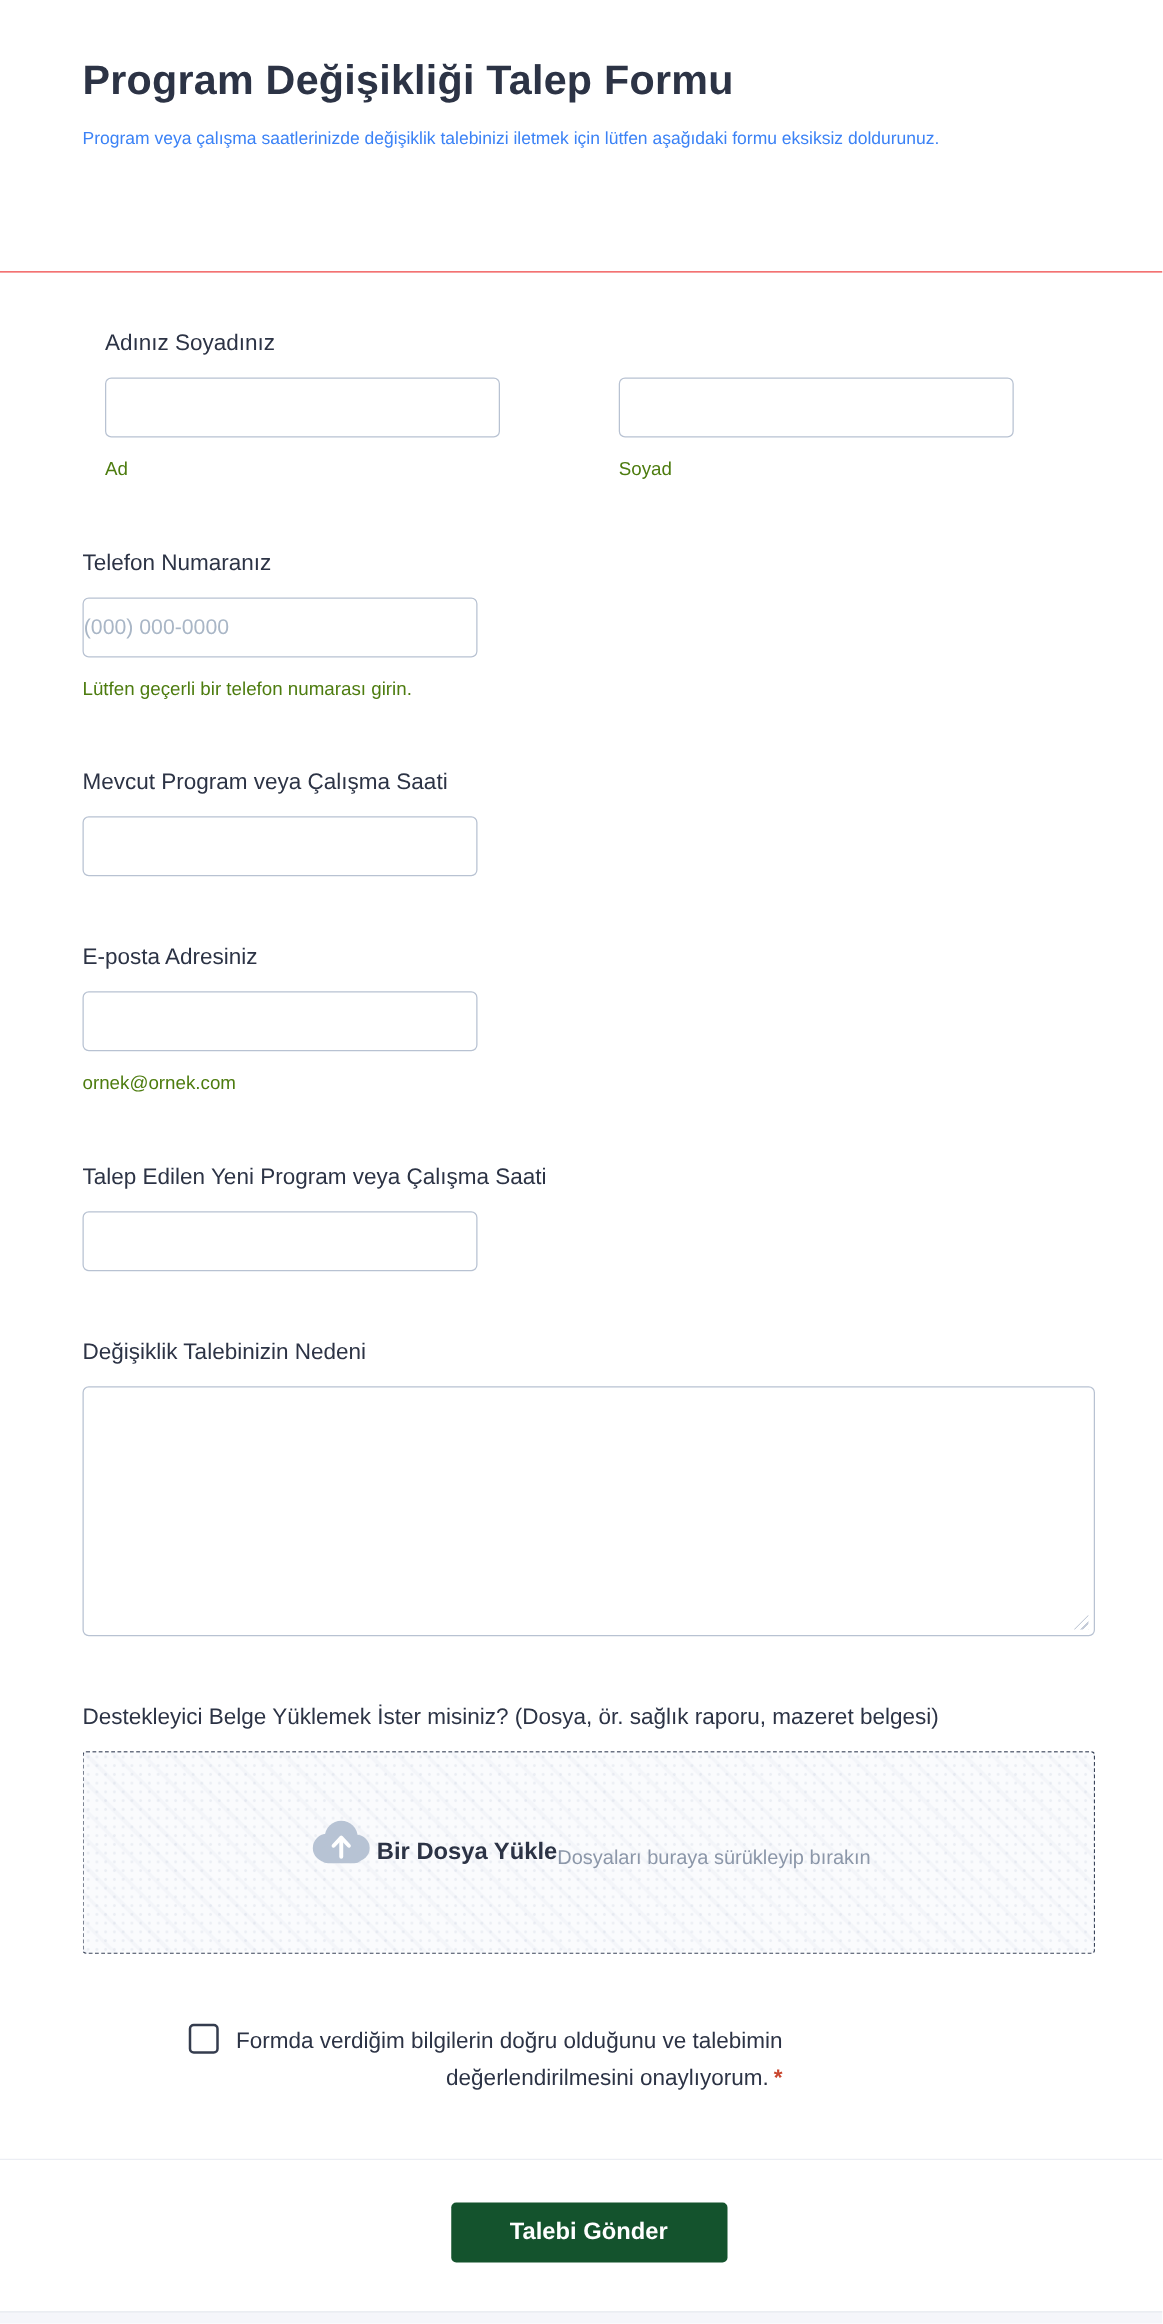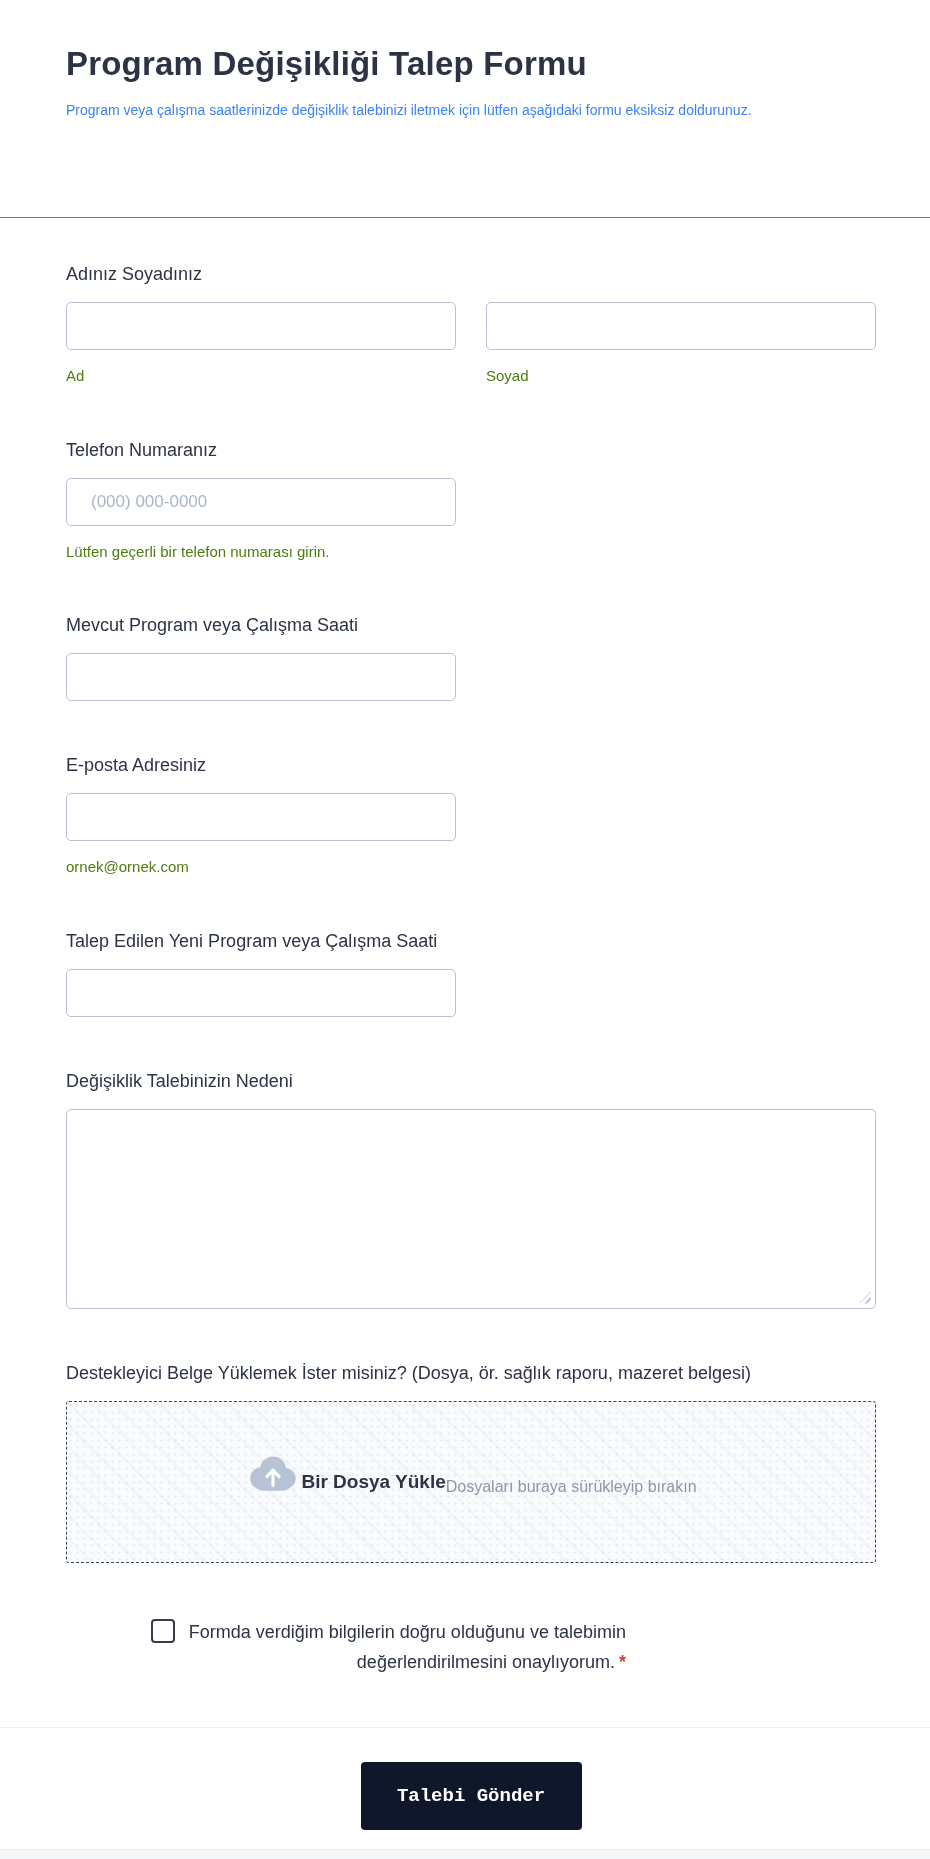--- a/index.html
+++ b/index.html
@@ -31,44 +31,44 @@
     max-width: 748px;
     font-size: 14px;
     line-height: 1.75;
     color: #3b82f6;
   }
 
   
   .form-body { padding: 0 54px 0 66px; }
 
   .section { margin-top: 52px; }
-  .section.first { margin-top: 44px; }
+  .section.first { margin-top: 44px; margin-left: 18px; }
 
   .q-label {
     display: block;
     font-size: 18px;
     font-weight: 500;
     color: #2c3345;
     line-height: 24px;
   }
 
   .row { display: flex; gap: 30px; }
   .col { width: 390px; }
 
   input[type="text"] {
-    width: 390px;
+    width: 316px;
     height: 48px;
     margin-top: 16px;
     border: 1px solid #b8c2d2;
     border-radius: 5px;
     background: #fff;
     font-family: inherit;
     font-size: 17px;
     color: #2c3345;
-    padding: 0 24px;
+    padding: 0 0;
     outline: none;
   }
   input[type="text"]::placeholder { color: #a9b6c6; }
 
   .sublabel, .helper {
     display: block;
     margin-top: 16px;
     font-size: 15px;
     color: #4d7c0f;
     line-height: 1.3;
@@ -145,26 +145,26 @@
   .divider2 {
     margin-top: 50px;
     border: 0;
     border-top: 1px solid #eceef4;
     width: 930px;
     margin-left: -66px;
   }
   .submit-row { text-align: center; margin-top: 34px; }
   .submit-btn {
     width: 221px;
-    height: 68px;
+    height: 48px;
     border: 0;
     border-radius: 4px;
-    background: #0f172a;
+    background: #14532d;
     color: #ffffff;
-    font-family: Liberation Mono, monospace;
+    font-family: Liberation Sans, sans-serif;
     font-size: 19px;
     font-weight: 600;
     cursor: pointer;
   }
 
   .bottom-strip {
     position: absolute;
     left: 0; bottom: 0;
     width: 930px; height: 10px;
     background: #f5f6fa;

